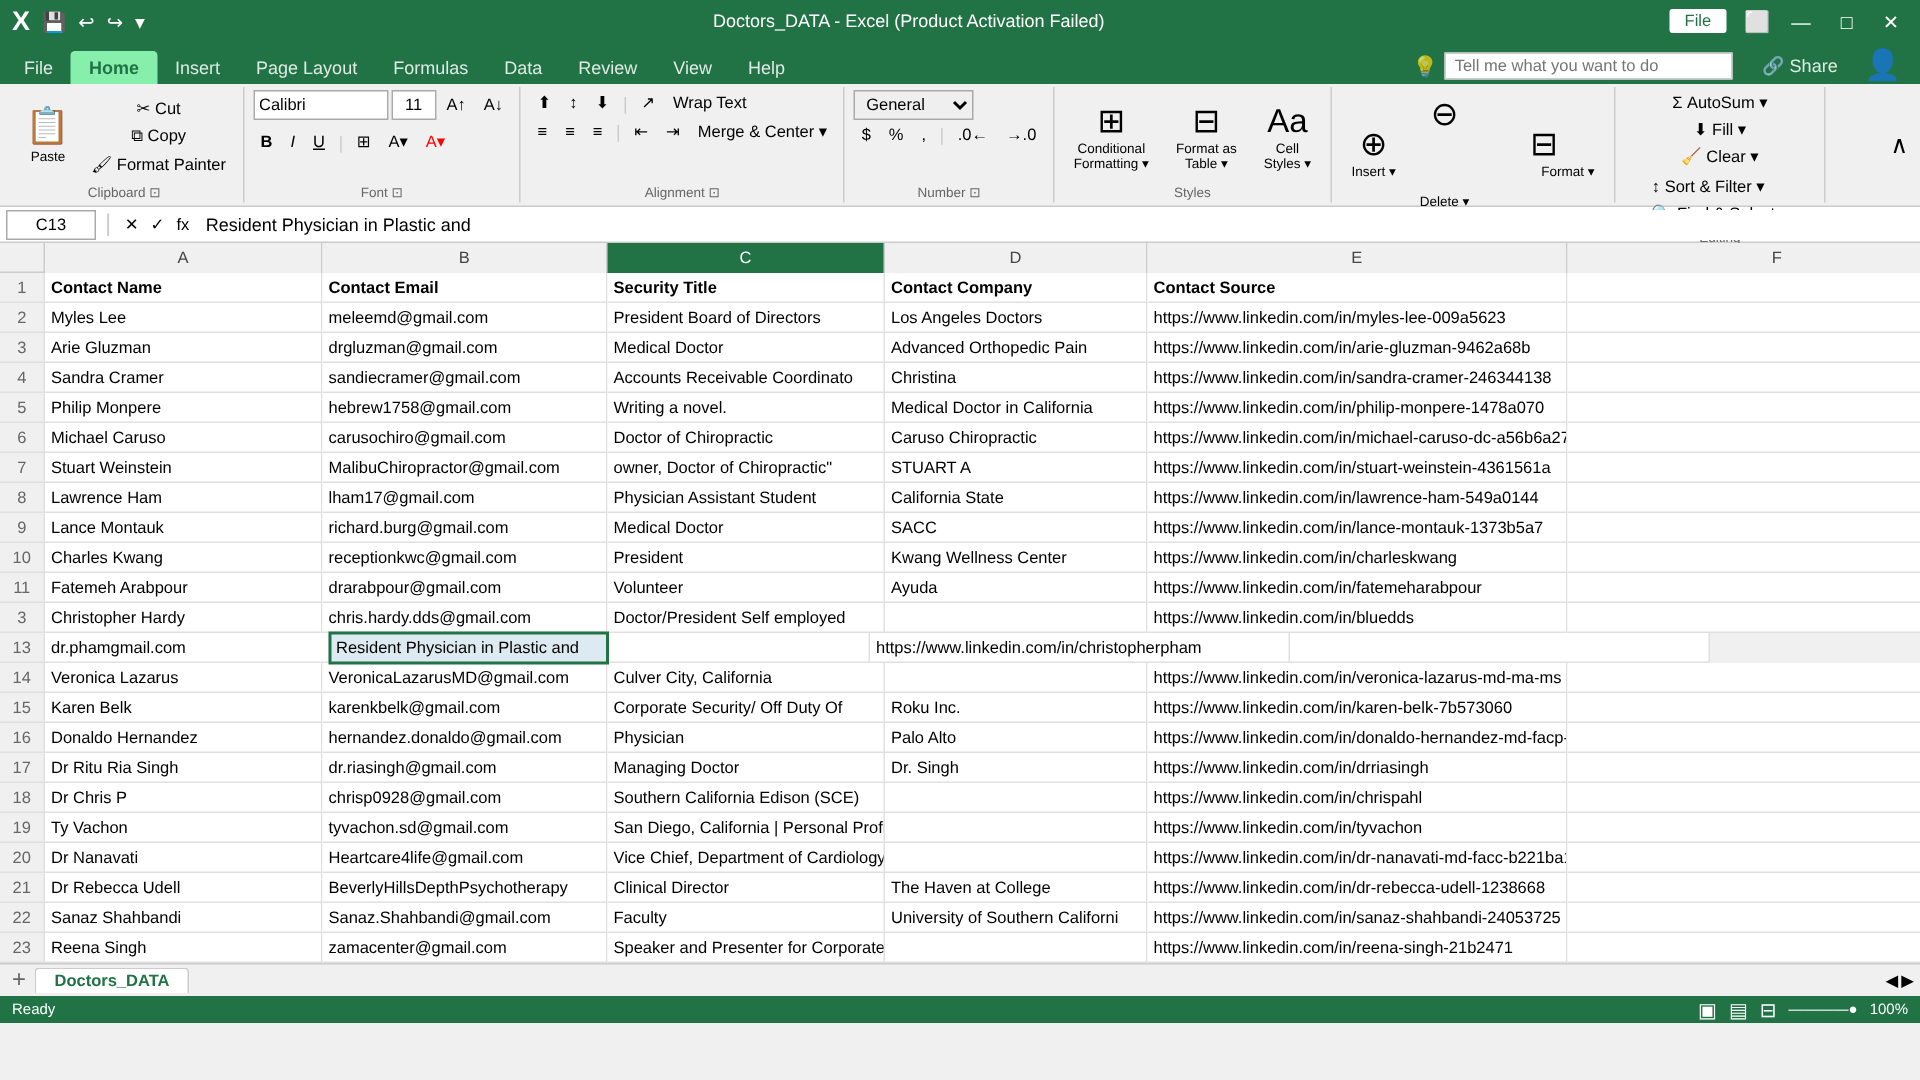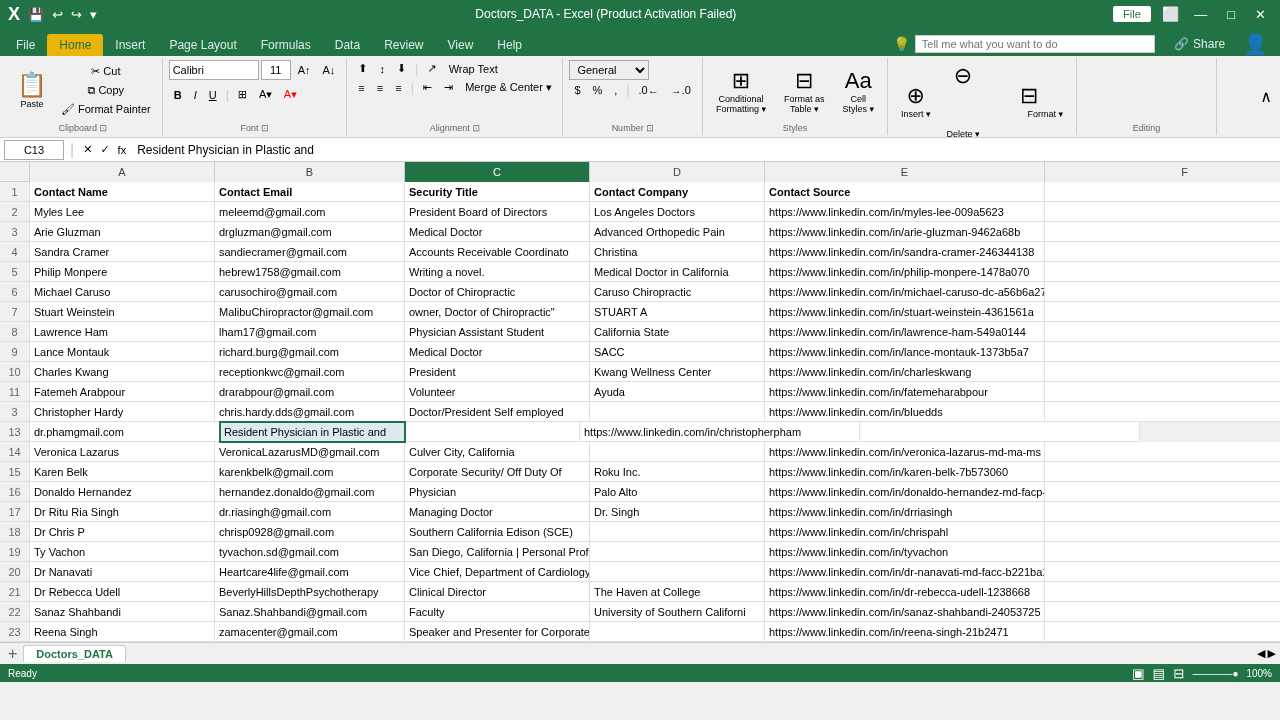--- a/index.html
+++ b/index.html
@@ -41,23 +41,23 @@
     .ribbon-tab {
       padding: 4px 12px;
       font-size: 12px;
       color: rgba(255,255,255,0.85);
       cursor: pointer;
       border-radius: 3px 3px 0 0;
       background: none;
       border: none;
     }
     .ribbon-tab.active {
-      background: #eab308;
+      background: #86efac;
       color: #217346;
-      font-weight: 400;
+      font-weight: 700;
       margin-top: 12px;
     }
 
     
     .ribbon {
       background: #f0f0f0;
       border-bottom: 1px solid #ccc;
       display: flex;
       align-items: stretch;
       padding: 2px 4px;
@@ -136,21 +136,21 @@
       border: none;
       outline: none;
       font-size: 12px;
       padding: 0 4px;
     }
     .tell-me-input {
       border: 1px solid #ccc;
       background: white;
       padding: 1px 20px 1px 6px;
       font-size: 11px;
-      width: 240px;
+      width: 192px;
       height: 18px;
     }
 
     .spreadsheet-area {
       display: flex;
       flex-direction: column;
       flex: 1;
       overflow: hidden;
     }
 
@@ -470,20 +470,31 @@
       </button>
       <button class="ribbon-large-btn">
         <span style="font-size:22px;">⊟</span>
         <span style="font-size:9px;margin-left:32px;">Format ▾</span>
       </button>
     </div>
     <div class="ribbon-group-label">Cells</div>
   </div>
 
   <div class="ribbon-group" style="min-width:140px;">
+    <div style="display:flex; flex-direction:column; gap:1px; flex:1;">
+      <button class="ribbon-btn-sm">Σ AutoSum ▾</button>
+      <button class="ribbon-btn-sm">⬇ Fill ▾</button>
+      <button class="ribbon-btn-sm">🧹 Clear ▾</button>
+      <div class="ribbon-row" style="margin-top:2px;">
+        <button class="ribbon-btn-sm">↕ Sort &amp; Filter ▾</button>
+      </div>
+      <div class="ribbon-row">
+        <button class="ribbon-btn-sm">🔍 Find &amp; Select ▾</button>
+      </div>
+    </div>
     <div class="ribbon-group-label">Editing</div>
   </div>
 
   <div style="display:flex; align-items:center; margin-left:auto; padding:0 4px;">
     <button style="background:none; border:none; cursor:pointer; font-size:16px;">∧</button>
   </div>
 </div>
 
 <div class="formula-bar">
   <input type="text" class="cell-ref-box" value="C13" style="">

